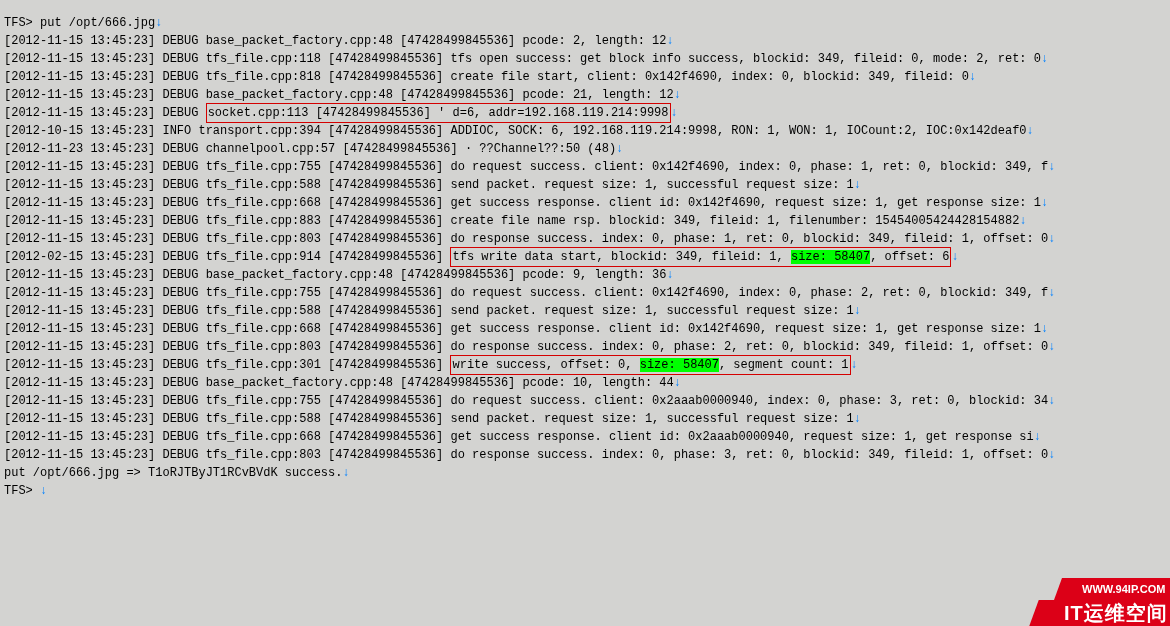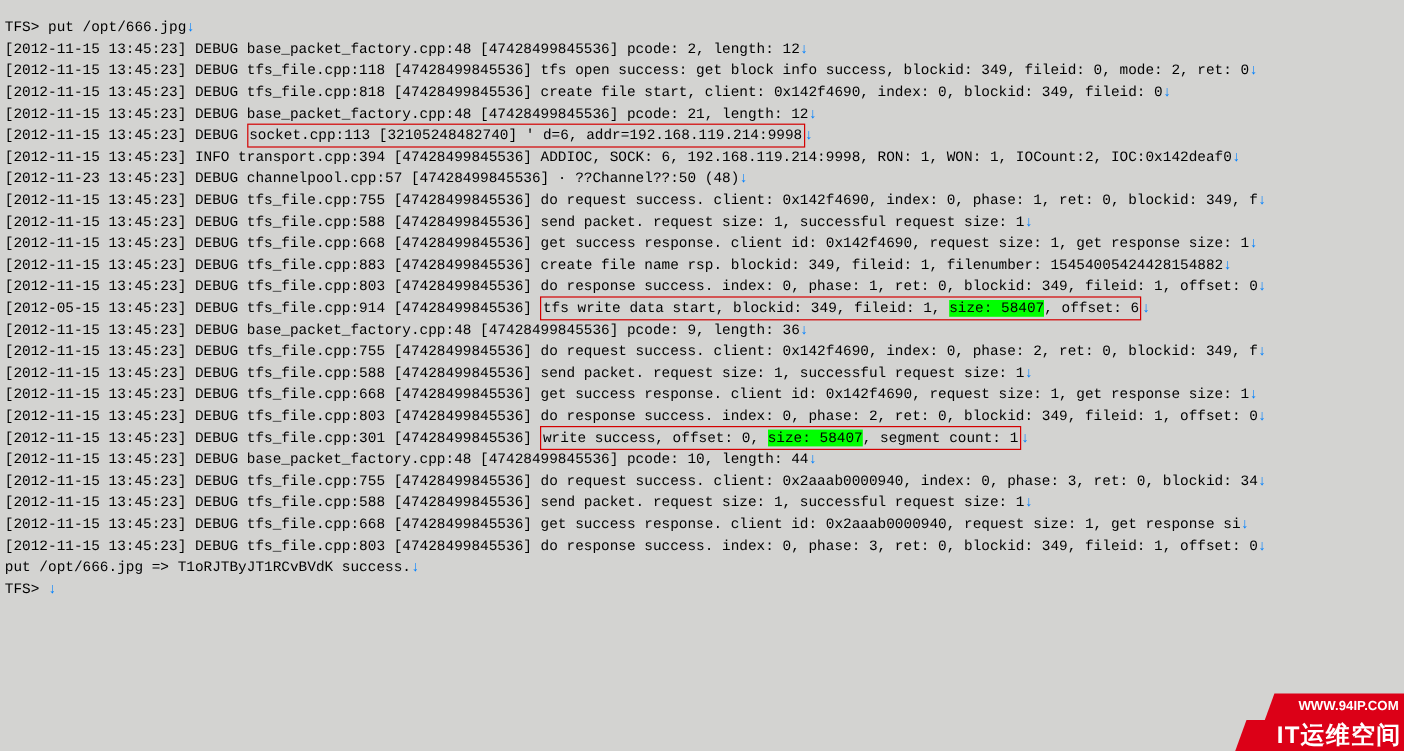--- a/index.html
+++ b/index.html
@@ -73,29 +73,29 @@
 
 <div class="terminal">
   <span class="line">
     <span>TFS&gt; put /opt/666.jpg</span><span class="arrow">↓</span>
   </span>
   <div id="log-lines">
       <span class="line"><span>[2012-11-15 13:45:23] DEBUG base_packet_factory.cpp:48 [47428499845536] pcode: 2, length: 12</span><span class="arrow">↓</span></span>
       <span class="line"><span>[2012-11-15 13:45:23] DEBUG tfs_file.cpp:118 [47428499845536] tfs open success: get block info success, blockid: 349, fileid: 0, mode: 2, ret: 0</span><span class="arrow">↓</span></span>
       <span class="line"><span>[2012-11-15 13:45:23] DEBUG tfs_file.cpp:818 [47428499845536] create file start, client: 0x142f4690, index: 0, blockid: 349, fileid: 0</span><span class="arrow">↓</span></span>
       <span class="line"><span>[2012-11-15 13:45:23] DEBUG base_packet_factory.cpp:48 [47428499845536] pcode: 21, length: 12</span><span class="arrow">↓</span></span>
-      <span class="line"><span>[2012-11-15 13:45:23] DEBUG </span><span class="box-red"><span>socket.cpp:113 [32105248482740] ' d=6, addr=192.168.119.214:9998</span></span><span class="arrow">↓</span></span>
-      <span class="line"><span>[2012-11-15 13:45:23] INFO  transport.cpp:394 [47428499845536] ADDIOC, SOCK: 6, 192.168.119.214:9998, RON: 1, WON: 1, IOCount:2, IOC:0x142deaf0</span><span class="arrow">↓</span></span>
+      <span class="line"><span>[2012-11-15 13:45:23] DEBUG </span><span class="box-red"><span>socket.cpp:113 [47428499845536] ' d=6, addr=192.168.119.214:9998</span></span><span class="arrow">↓</span></span>
+      <span class="line"><span>[2012-10-15 13:45:23] INFO  transport.cpp:394 [47428499845536] ADDIOC, SOCK: 6, 192.168.119.214:9998, RON: 1, WON: 1, IOCount:2, IOC:0x142deaf0</span><span class="arrow">↓</span></span>
       <span class="line"><span>[2012-11-23 13:45:23] DEBUG channelpool.cpp:57 [47428499845536]  · ??Channel??:50 (48)</span><span class="arrow">↓</span></span>
       <span class="line"><span>[2012-11-15 13:45:23] DEBUG tfs_file.cpp:755 [47428499845536] do request success. client: 0x142f4690, index: 0, phase: 1, ret: 0, blockid: 349, f</span><span class="arrow">↓</span></span>
       <span class="line"><span>[2012-11-15 13:45:23] DEBUG tfs_file.cpp:588 [47428499845536] send packet. request size: 1, successful request size: 1</span><span class="arrow">↓</span></span>
       <span class="line"><span>[2012-11-15 13:45:23] DEBUG tfs_file.cpp:668 [47428499845536] get success response. client id: 0x142f4690, request size: 1, get response size: 1</span><span class="arrow">↓</span></span>
       <span class="line"><span>[2012-11-15 13:45:23] DEBUG tfs_file.cpp:883 [47428499845536] create file name rsp. blockid: 349, fileid: 1, filenumber: 15454005424428154882</span><span class="arrow">↓</span></span>
       <span class="line"><span>[2012-11-15 13:45:23] DEBUG tfs_file.cpp:803 [47428499845536] do response success. index: 0, phase: 1, ret: 0, blockid: 349, fileid: 1, offset: 0</span><span class="arrow">↓</span></span>
-      <span class="line"><span>[2012-05-15 13:45:23] DEBUG tfs_file.cpp:914 [47428499845536] </span><span class="box-red"><span>tfs write data start, blockid: 349, fileid: 1, </span><span class="hl-green">size: 58407</span><span>, offset: 6</span></span><span class="arrow">↓</span></span>
+      <span class="line"><span>[2012-02-15 13:45:23] DEBUG tfs_file.cpp:914 [47428499845536] </span><span class="box-red"><span>tfs write data start, blockid: 349, fileid: 1, </span><span class="hl-green">size: 58407</span><span>, offset: 6</span></span><span class="arrow">↓</span></span>
       <span class="line"><span>[2012-11-15 13:45:23] DEBUG base_packet_factory.cpp:48 [47428499845536] pcode: 9, length: 36</span><span class="arrow">↓</span></span>
       <span class="line"><span>[2012-11-15 13:45:23] DEBUG tfs_file.cpp:755 [47428499845536] do request success. client: 0x142f4690, index: 0, phase: 2, ret: 0, blockid: 349, f</span><span class="arrow">↓</span></span>
       <span class="line"><span>[2012-11-15 13:45:23] DEBUG tfs_file.cpp:588 [47428499845536] send packet. request size: 1, successful request size: 1</span><span class="arrow">↓</span></span>
       <span class="line"><span>[2012-11-15 13:45:23] DEBUG tfs_file.cpp:668 [47428499845536] get success response. client id: 0x142f4690, request size: 1, get response size: 1</span><span class="arrow">↓</span></span>
       <span class="line"><span>[2012-11-15 13:45:23] DEBUG tfs_file.cpp:803 [47428499845536] do response success. index: 0, phase: 2, ret: 0, blockid: 349, fileid: 1, offset: 0</span><span class="arrow">↓</span></span>
       <span class="line"><span>[2012-11-15 13:45:23] DEBUG tfs_file.cpp:301 [47428499845536] </span><span class="box-red"><span>write success, offset: 0, </span><span class="hl-green">size: 58407</span><span>, segment count: 1</span></span><span class="arrow">↓</span></span>
       <span class="line"><span>[2012-11-15 13:45:23] DEBUG base_packet_factory.cpp:48 [47428499845536] pcode: 10, length: 44</span><span class="arrow">↓</span></span>
       <span class="line"><span>[2012-11-15 13:45:23] DEBUG tfs_file.cpp:755 [47428499845536] do request success. client: 0x2aaab0000940, index: 0, phase: 3, ret: 0, blockid: 34</span><span class="arrow">↓</span></span>
       <span class="line"><span>[2012-11-15 13:45:23] DEBUG tfs_file.cpp:588 [47428499845536] send packet. request size: 1, successful request size: 1</span><span class="arrow">↓</span></span>
       <span class="line"><span>[2012-11-15 13:45:23] DEBUG tfs_file.cpp:668 [47428499845536] get success response. client id: 0x2aaab0000940, request size: 1, get response si</span><span class="arrow">↓</span></span>

